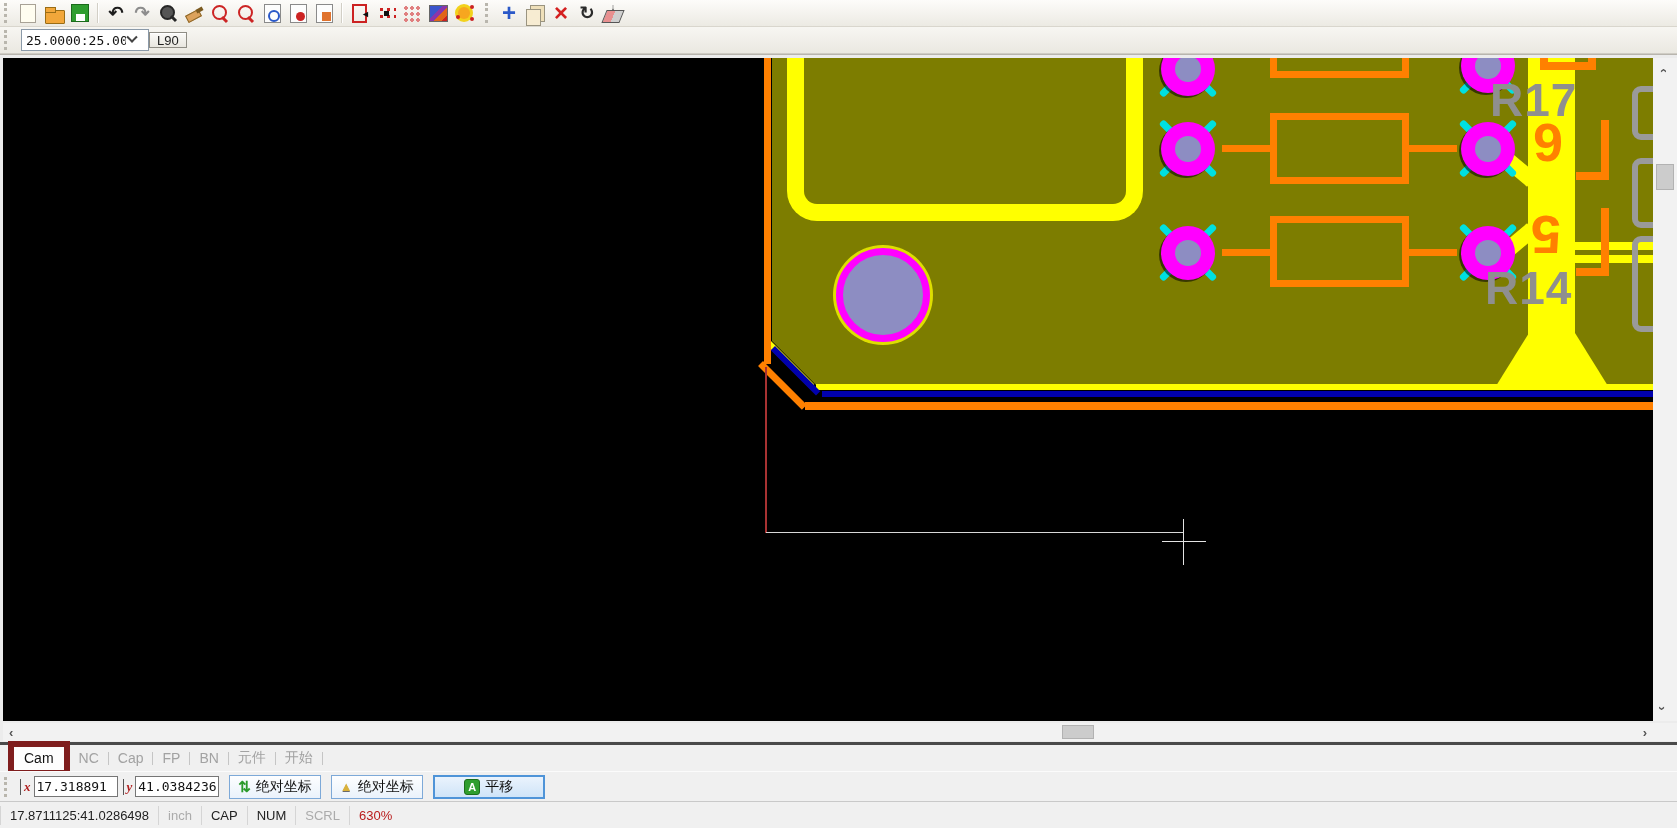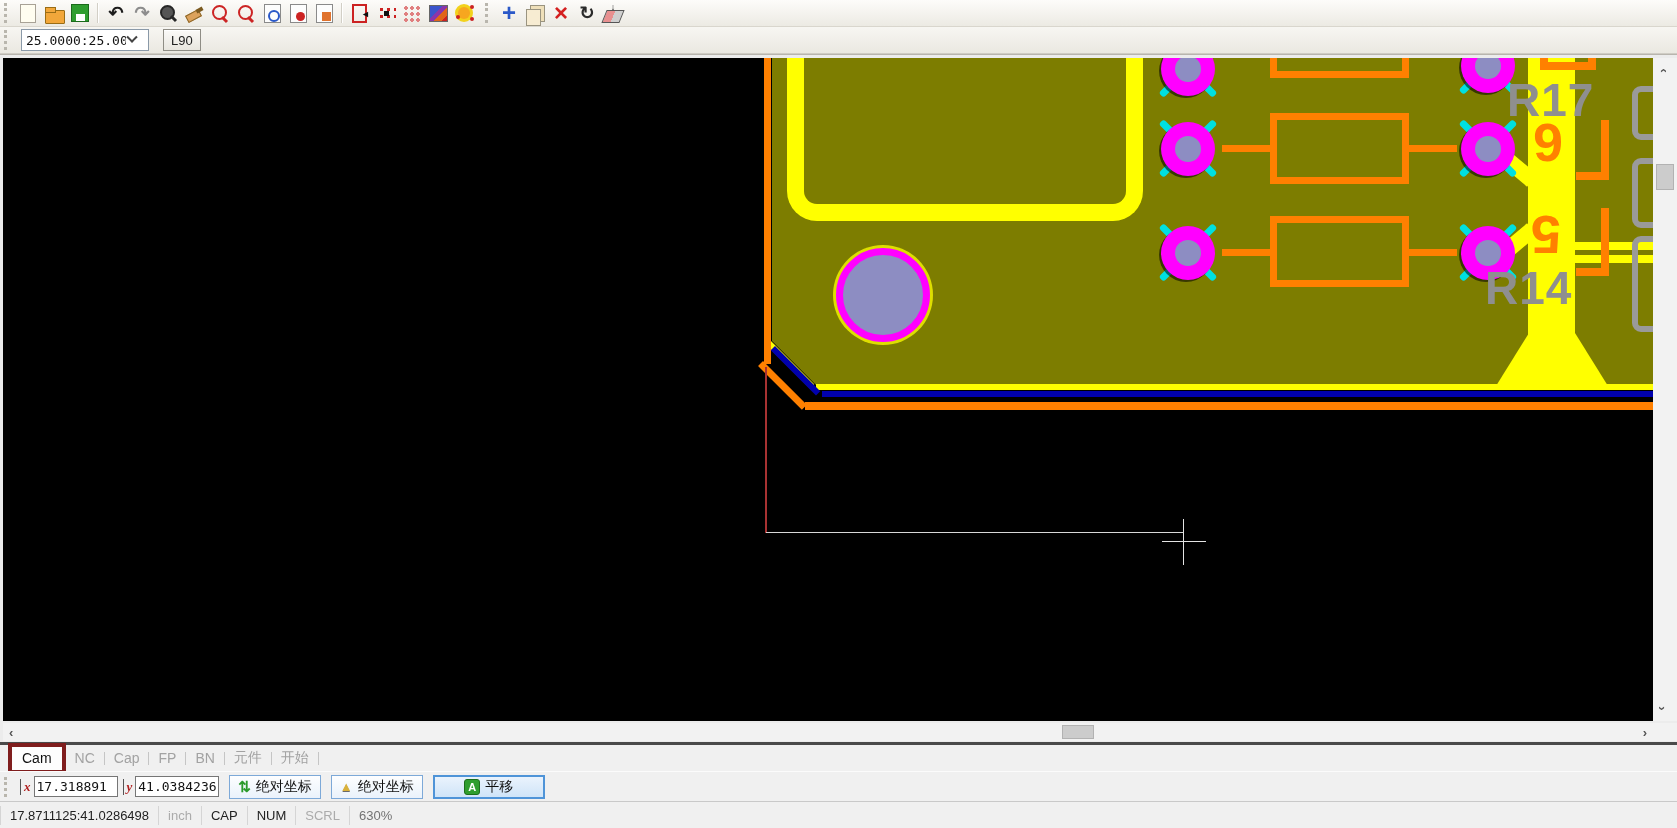--- a/index.html
+++ b/index.html
@@ -58,21 +58,21 @@
   .ti-copy::before   { width:13px; height:15px; background:#f7ecd2; border:1px solid #9a9480; box-shadow:4px -4px 0 -1px #efe0ba, 4px -4px 0 0 #9a9480; top:7px; left:3px;}
   .ti-del::before    { content:"×"; font-size:24px; font-weight:900; color:#d42020; line-height:18px;}
   .ti-rotate::before { content:"↻"; font-size:18px; font-weight:bold; color:#2b2b2b; }
   .ti-mirror::before { width:16px; height:11px; background:linear-gradient(90deg,#e89090 0 50%,#cfcfcf 50% 100%); border:1px solid #555; transform:skewX(-22deg); top:8px;}
   .ti-mirror::after  { content:"↓"; font-size:9px; color:#111; top:0; }
   
   .combo { position:relative; width:128px; height:22px; background:#fff; border:1px solid #8a99a8; display:flex; align-items:center; margin-left:6px; }
   .combo input { width:104px; height:18px; border:0; outline:0; font:13px "DejaVu Sans Mono", monospace; color:#111; padding-left:4px; background:transparent;}
   .combo .caret { width:8px; height:8px; border-right:2px solid #444; border-bottom:2px solid #444; transform:rotate(45deg) translate(-2px,-2px); margin-left:2px;}
   .btn3d {
-    height:22px; margin-left:14px; padding:0 7px; background:linear-gradient(#fbfaf8,#e8e6df);
+    height:16px; padding:0 7px; background:linear-gradient(#fbfaf8,#e8e6df);
     border:1px solid #8f8d85; border-radius:0; font:13px "Liberation Sans", sans-serif; color:#222;
     box-shadow: inset 0 1px 0 #fff; cursor:pointer;
   }
   
   .viewport { position:absolute; left:0; top:54px; width:1677px; height:688px; background:#ececec; border-top:1px solid #b8b5ae; }
   .canvas {
     position:absolute; left:3px; top:3px; width:1650px; height:663px;
     background:#000; overflow:hidden; cursor:crosshair;
   }
   .abs { position:absolute; }
@@ -80,21 +80,21 @@
   .vscroll { position:absolute; left:1653px; top:3px; width:24px; height:663px; background:#f2f2f2; }
   .hscroll { position:absolute; left:3px; top:668px; width:1650px; height:18px; background:#f2f2f2; }
   .sarrow { position:absolute; color:#555; font-weight:bold; font-size:13px; line-height:1; cursor:pointer; }
   .vthumb { position:absolute; left:3px; top:106px; width:18px; height:26px; background:#ccc; border:1px solid #b2b2b2; }
   .hthumb { position:absolute; left:1059px; top:2px; width:32px; height:14px; background:#ccc; border:1px solid #b2b2b2; }
   .corner { position:absolute; left:1653px; top:668px; width:24px; height:18px; background:#f2f2f2; }
   .darkline { position:absolute; left:0; top:742px; width:1677px; height:3px; background:#4a4a4a; }
   
   .tabbar { position:absolute; left:0; top:745px; width:1677px; height:26px; background:#f0f0f0; display:flex; align-items:center; }
   .tab-active {
-    margin-left:8px; padding:3px 10px 4px; background:#fdfdfd; border:4px solid #7f1d1d;
+    margin-left:8px; padding:3px 10px 4px; background:#fdfdfd; border:6px solid #7f1d1d;
     font-size:14px; color:#111; cursor:pointer;text-align:center;
   }
   .tab { padding:0 9px; font-size:14px; color:#a2a2a2; cursor:pointer; }
   .tab-sep { width:1px; height:13px; background:#c5c5c5; }
   
   .coordbar { position:absolute; left:0; top:771px; width:1677px; height:30px; background:#f0f0f0; border-top:1px solid #fbfbfb; display:flex; align-items:center; padding-left:2px;}
   .axico { font:italic bold 13px "Liberation Serif", serif; color:#b02020; margin:0 3px 0 5px; border-left:1px solid #555; padding-left:3px;}
   .cinput { width:84px; height:21px; border:1px solid #767676; background:#fff; font:13px "DejaVu Sans Mono", monospace; color:#111; padding:0 2px; }
   .cbtn {
     height:24px; margin-left:10px; padding:0 8px; display:inline-flex; align-items:center; gap:5px;
@@ -102,21 +102,21 @@
     font-size:14px; color:#111; cursor:pointer;
   }
   .cbtn.active { border:2px solid #4f94d8; background:linear-gradient(#eaf3fd,#cfe4f8); min-width:112px; justify-content:center; }
   .ico-updown { color:#2a9a2a; font-size:15px; font-weight:bold; }
   .ico-tri { color:#d9b13b; font-size:13px; text-shadow:0 1px 0 #6a6a6a; }
   .ico-a { width:16px; height:16px; background:#2f9e2f; border-radius:3px; color:#fff; font:bold 11px "Liberation Sans", sans-serif; display:inline-flex; align-items:center; justify-content:center; border:1px solid #1c6e1c;}
   
   .statusbar { position:absolute; left:0; top:801px; width:1677px; height:27px; background:#f0f0f0; border-top:1px solid #c9c9c9; display:flex; align-items:center; }
   .smsg { font-size:14px; color:#1a1a1a; padding-left:6px; flex:1; }
   .scell { font-size:13px; padding:0 9px; border-left:1px solid #d5d5d5; height:19px; display:flex; align-items:center; }
-  .c-dark { color:#222; } .c-gray { color:#ababab; } .c-mid { color:#737373; }
+  .c-dark { color:#222; } .c-gray { color:#ababab; } .c-mid { color:#b91c1c; }
   
   .pour { position:absolute; inset:0; background:#7d7d00;
     clip-path: polygon(769px 0, 1650px 0, 1650px 327px, 813px 327px, 769px 283px); }
   .uborder { position:absolute; left:784px; top:0; width:356px; height:163px;
     border-left:17px solid #ffff00; border-right:17px solid #ffff00; border-bottom:17px solid #ffff00;
     border-radius:0 0 30px 30px; }
   .hole { position:absolute; left:833px; top:190px; width:94px; height:94px; border-radius:50%;
     background:#8d8dc2; border:7px solid #ff00ff; box-shadow:0 0 0 3px #dede00; }
   .pad { position:absolute; width:76px; height:76px; }
   .pad .xb { position:absolute; left:0; top:34px; width:76px; height:7px; background:#00e0e0; border-radius:3px;}
@@ -243,21 +243,21 @@
       <div class="res" style="left:1267px; top:158px; height:71px;"></div>
       <div class="stub" style="left:1219px; top:87px;  width:48px;"></div>
       <div class="stub" style="left:1403px; top:87px;  width:51px;"></div>
       <div class="stub" style="left:1219px; top:191px; width:48px;"></div>
       <div class="stub" style="left:1403px; top:191px; width:51px;"></div>
 
       <div class="grect" style="top:28px;  height:54px;"></div>
       <div class="grect" style="top:100px; height:70px;"></div>
       <div class="grect" style="top:178px; height:96px;"></div>
 
-      <div class="lbl" style="left:1487px; top:20px;margin-left:17px;">R17</div>
+      <div class="lbl" style="left:1487px; top:20px;">R17</div>
       <div class="lbl" style="left:1482px; top:208px;">R14</div>
       <div class="od" style="left:1530px; top:58px;">6</div>
       <div class="od" style="left:1528px; top:150px;">5</div>
 
       <div class="brk" style="left:1573px; top:62px;  width:33px; height:60px;"></div>
       <div class="brk" style="left:1573px; top:150px; width:33px; height:68px;"></div>
       <div class="brk" style="left:1537px; top:-12px; width:56px; height:24px; border-left:8px solid #ff8000;"></div>
 
       <div class="abs edge-y" style="left:813px; top:326px; width:837px; height:6px;"></div>
       <div class="abs edge-y diag" style="left:766px; top:281px; width:64px; height:6px;"></div>

